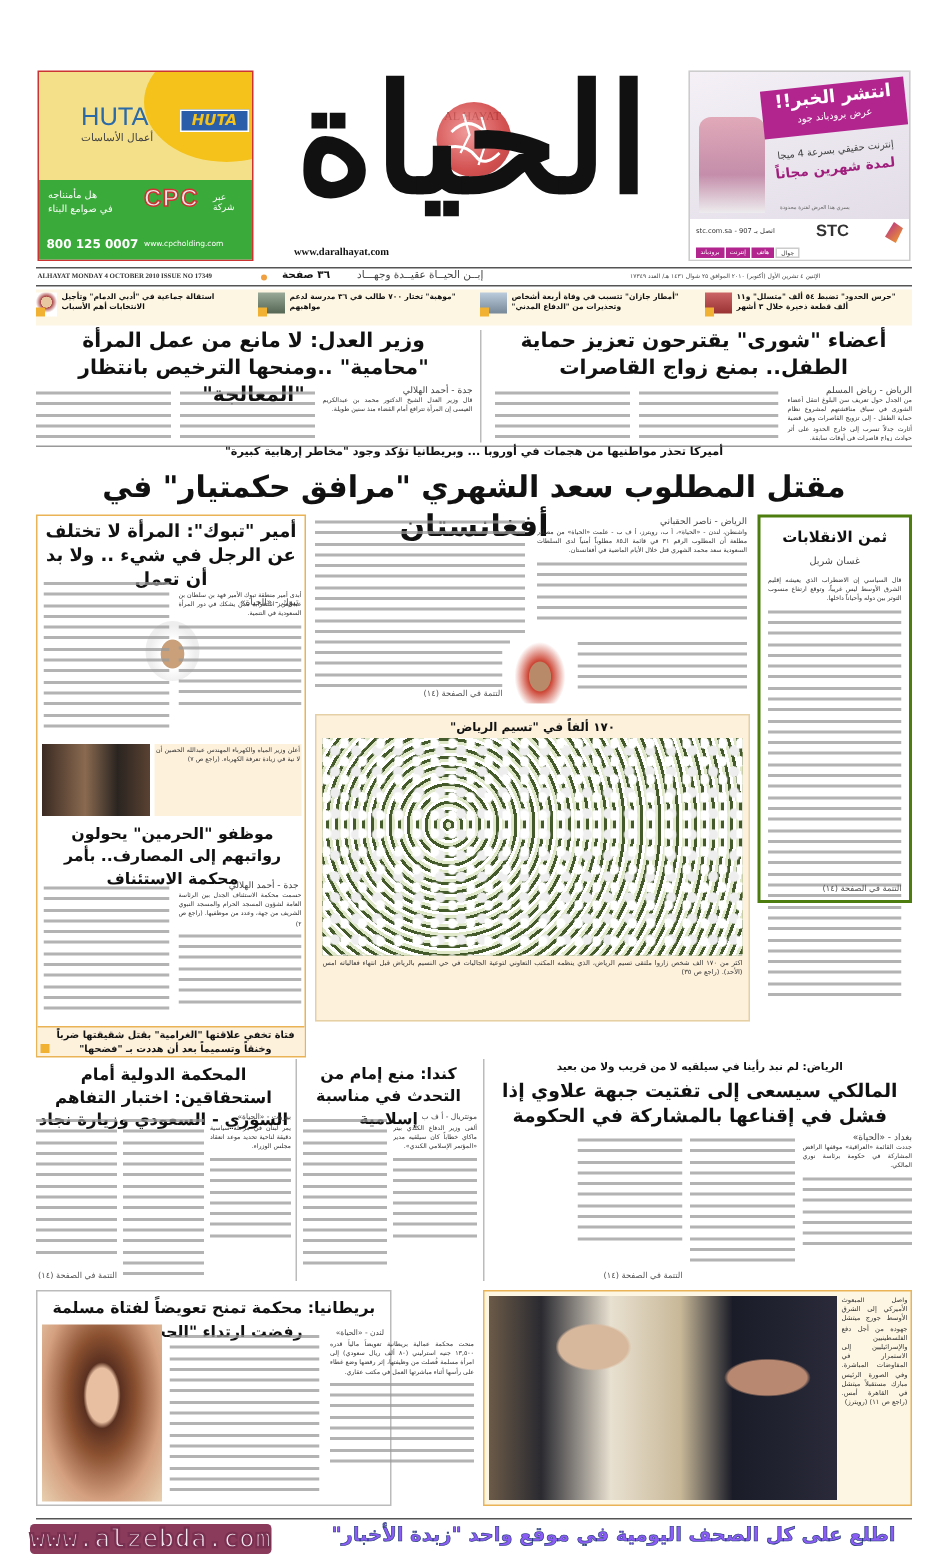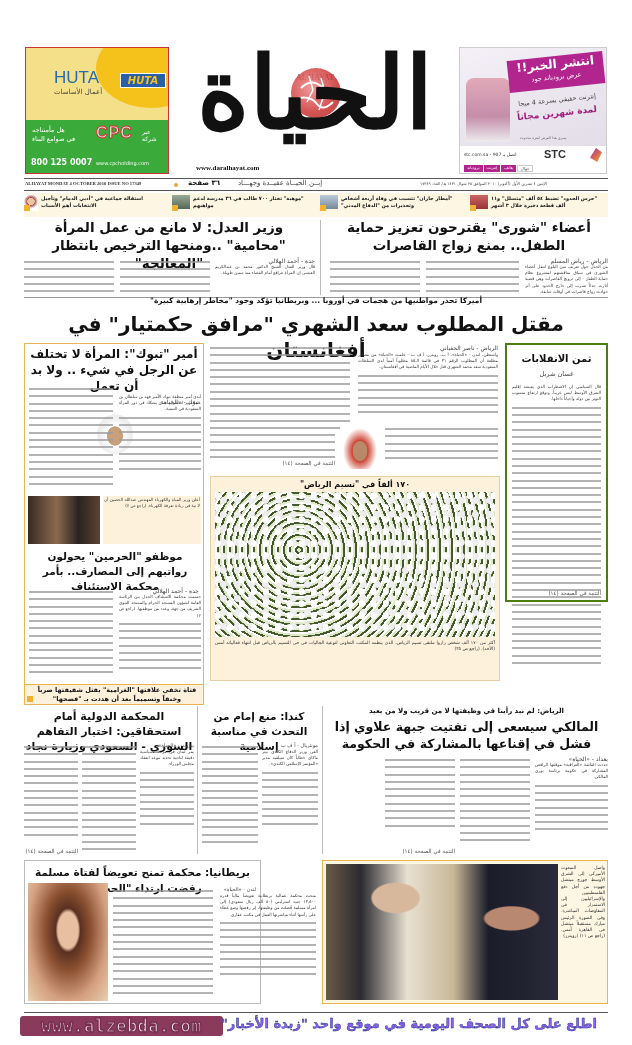--- a/index.html
+++ b/index.html
@@ -243,21 +243,21 @@
       <span class="txtline"></span>
       <span class="txtline"></span>
       <span class="txtline"></span>
   </div>
   <div style="position:absolute;left:0;bottom:0;width:178px;height:20px;background:#fdf1dc;border-top:1px solid #e9b356;">
     <div class="hl-big" style="font-size:6.5px;line-height:9px;padding:1px 4px 0 10px;">فتاة تخفي علاقتها "الغرامية" بقتل شقيقتها ضرباً وخنقاً وتسميماً بعد أن هددت بـ "فضحها"</div>
     <div style="position:absolute;left:2px;bottom:2px;width:6px;height:6px;background:#f1b233;"></div>
   </div>
 </div>
 
-<div class="abs rtl" style="left:325px;top:707px;width:283px;font-size:7px;font-weight:bold;text-align:center;">الرياض: لم نبد رأينا في وظيفتها لا من قريب ولا من بعيد</div>
+<div class="abs rtl" style="left:325px;top:707px;width:283px;font-size:7px;font-weight:bold;text-align:center;">الرياض: لم نبد رأينا في سيلقيه لا من قريب ولا من بعيد</div>
 <div class="abs hl-big" style="left:325px;top:718px;width:283px;font-size:12.5px;line-height:17px;">المالكي سيسعى إلى تفتيت جبهة علاوي إذا فشل في إقناعها بالمشاركة في الحكومة</div>
 <div class="abs byline" style="left:540px;top:755px;width:68px;">بغداد - «الحياة»</div>
 <div class="abs txt" style="left:535px;top:762px;width:73px;height:80px;">
   <span>جددت القائمة «العراقية» موقفها الرافض المشاركة في حكومة برئاسة نوري المالكي.</span>
   <span class="txtline"></span><span class="txtline"></span><span class="txtline"></span><span class="txtline"></span><span class="txtline"></span><span class="txtline"></span><span class="txtline"></span>
 </div>
 <div class="abs txt" style="left:460px;top:755px;width:70px;height:95px;">
   <span class="txtline"></span>
     <span class="txtline"></span>
     <span class="txtline"></span>
@@ -381,14 +381,14 @@
   <div style="position:absolute;left:3px;top:3px;width:232px;height:136px;background:
     radial-gradient(ellipse at 30% 25%,#d8b89c 10%,transparent 11%),
     radial-gradient(ellipse at 80% 40%,#b88870 10%,transparent 11%),
     linear-gradient(90deg,#6b5a48 0%,#2a2a30 15%,#e8e0d0 35%,#c8b898 55%,#1a1c28 70%,#2a2a3a 100%);"></div>
   <div class="txt" style="position:absolute;left:238px;top:4px;width:44px;height:135px;font-size:4.5px;">
     <span>واصل المبعوث الأميركي إلى الشرق الأوسط جورج ميتشل جهوده من أجل دفع الفلسطينيين والإسرائيليين إلى الاستمرار في المفاوضات المباشرة. وفي الصورة الرئيس مبارك مستقبلاً ميتشل في القاهرة أمس. (راجع ص ١١) (رويترز)</span>
   </div>
 </div>
 
 <div class="abs rule" style="left:24px;top:1012px;width:584px;height:1px;"></div>
-<div class="abs" style="left:20px;top:1016px;font-size:17px;font-weight:bold;font-family:'DejaVu Sans Mono',monospace;color:#f0e6f0;-webkit-text-stroke:1.5px #7a3050;letter-spacing:0.5px;background:#8a3a5a;padding:0 21px;border-radius:3px;">www.alzebda.com</div>
+<div class="abs" style="left:20px;top:1016px;font-size:17px;font-weight:bold;font-family:'DejaVu Sans Mono',monospace;color:#f0e6f0;-webkit-text-stroke:1.5px #7a3050;letter-spacing:0.5px;background:#8a3a5a;padding:0 0;border-radius:3px;">www.alzebda.com</div>
 <div class="abs rtl" style="left:210px;top:1016px;width:398px;font-size:13px;font-weight:bold;color:#8b5cf6;text-align:center;-webkit-text-stroke:0.4px #1a3a6a;">اطلع على كل الصحف اليومية في موقع واحد "زبدة الأخبار"</div>
 
 </body></html>

